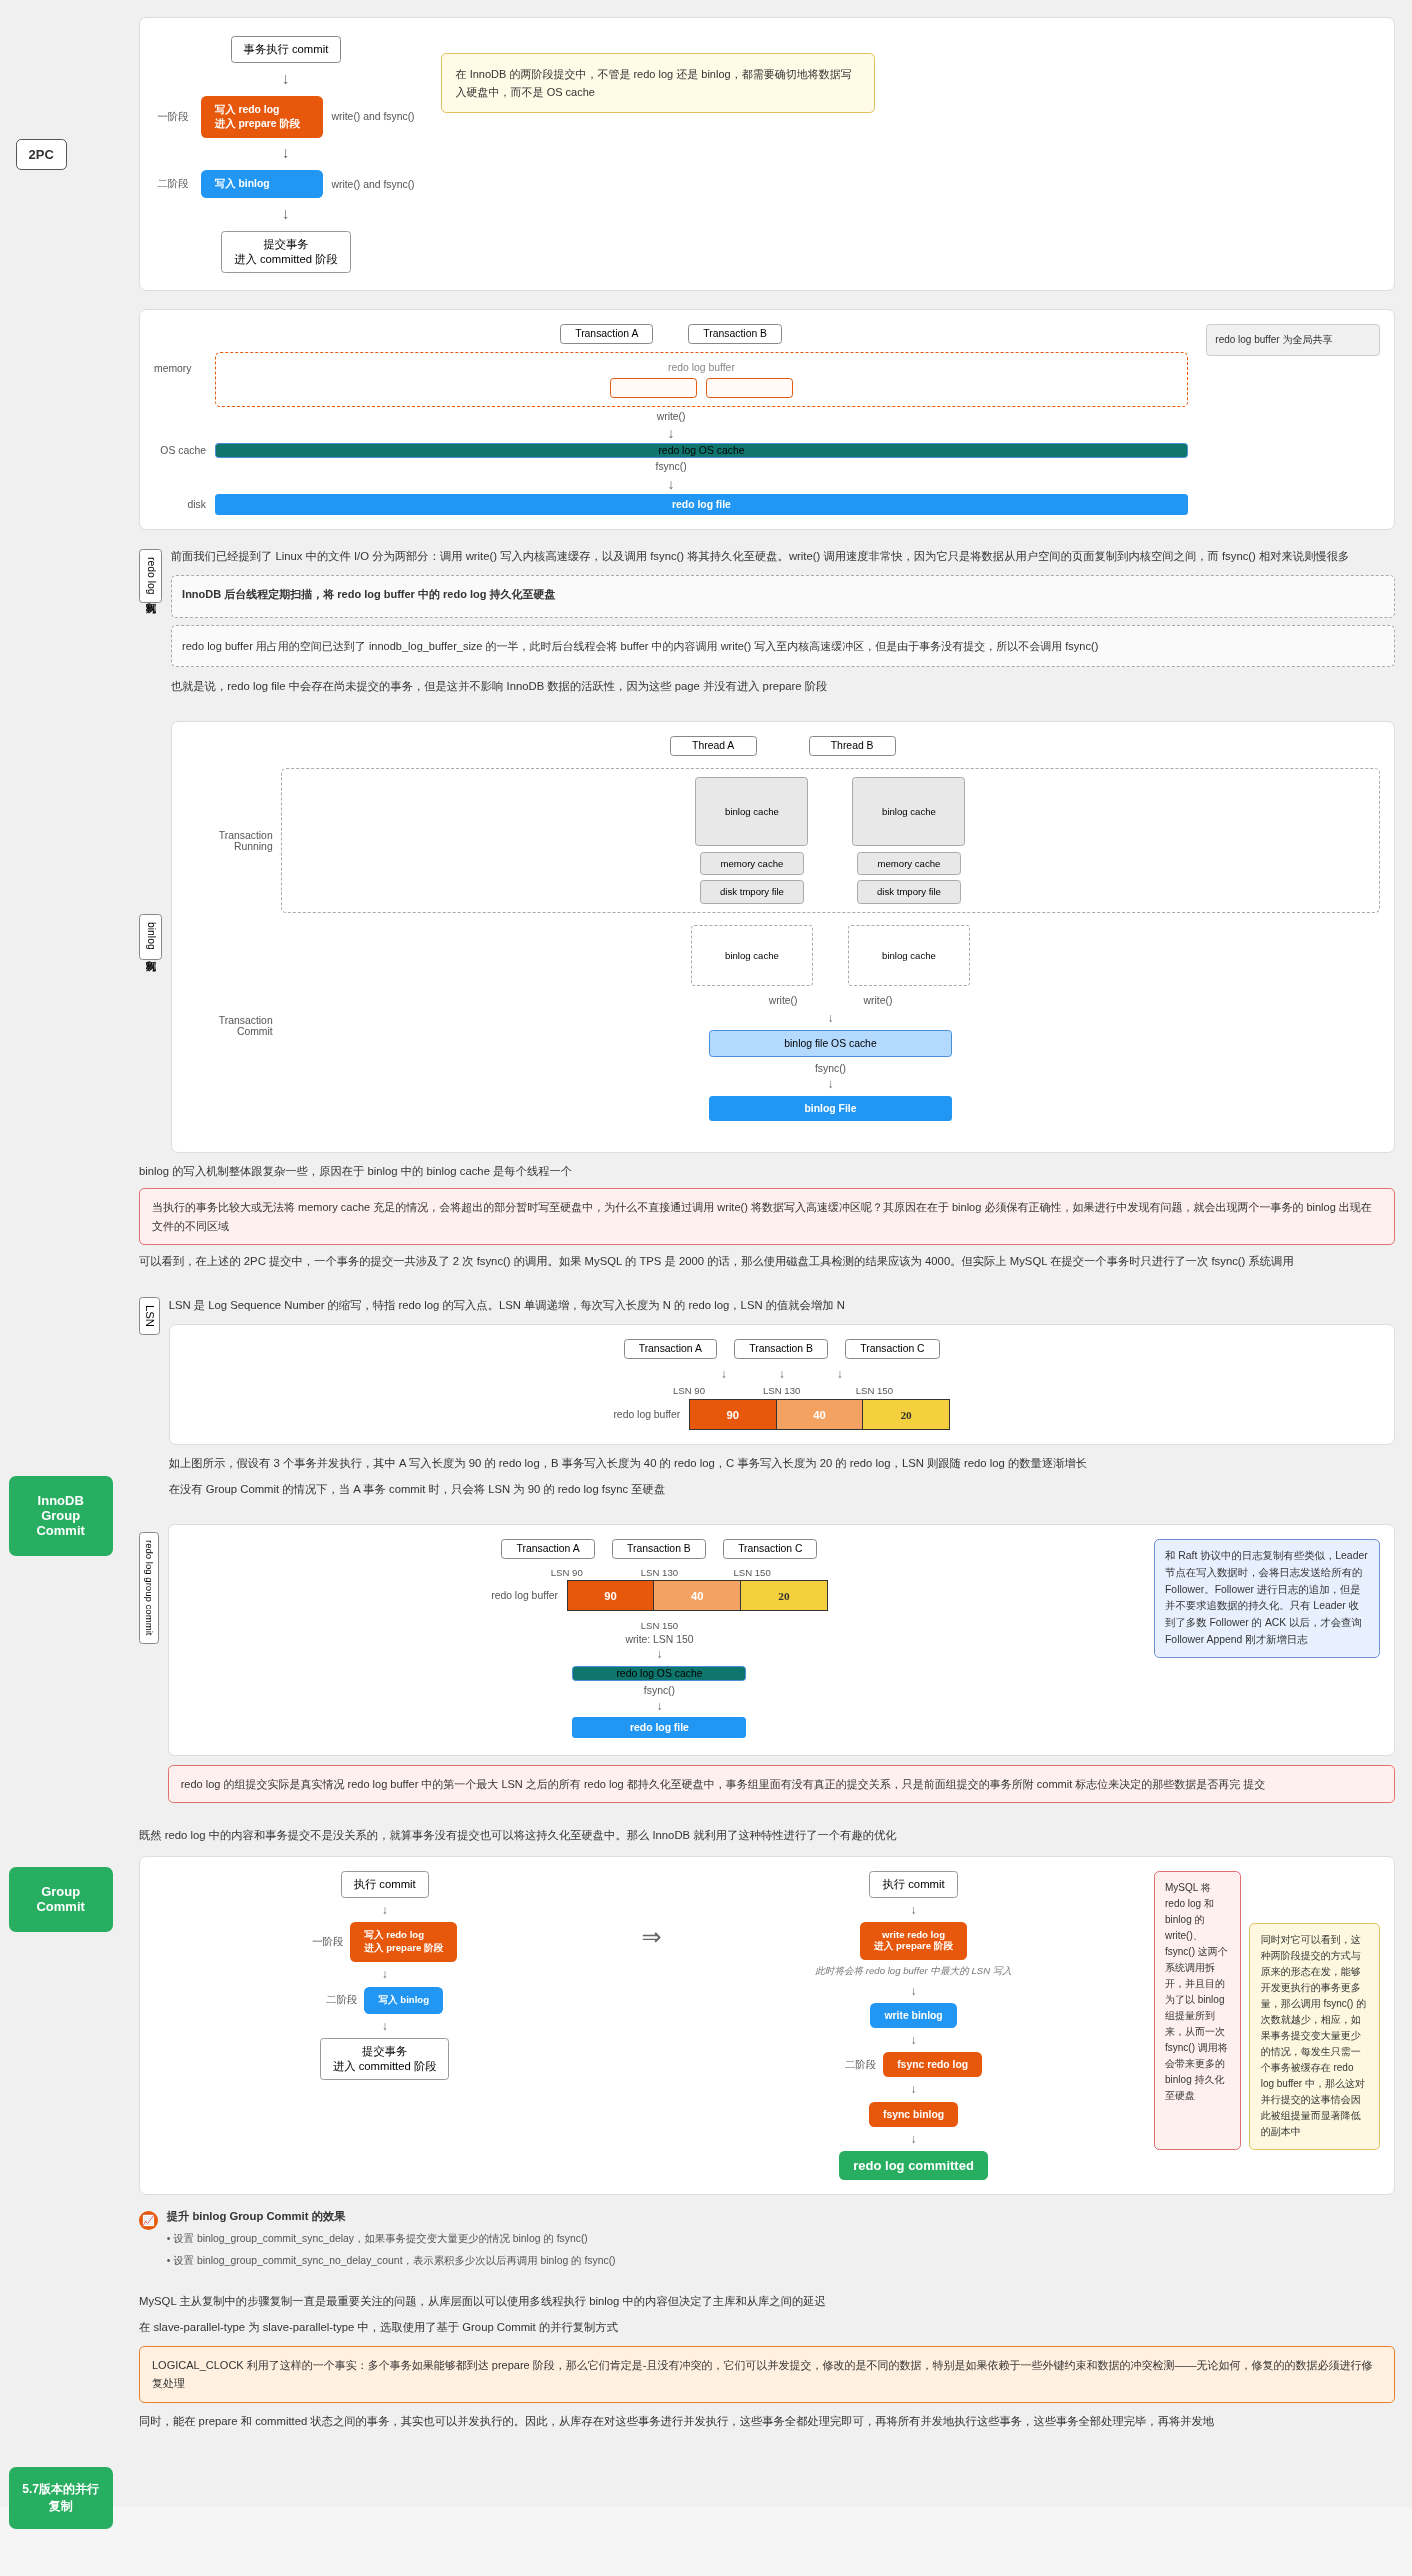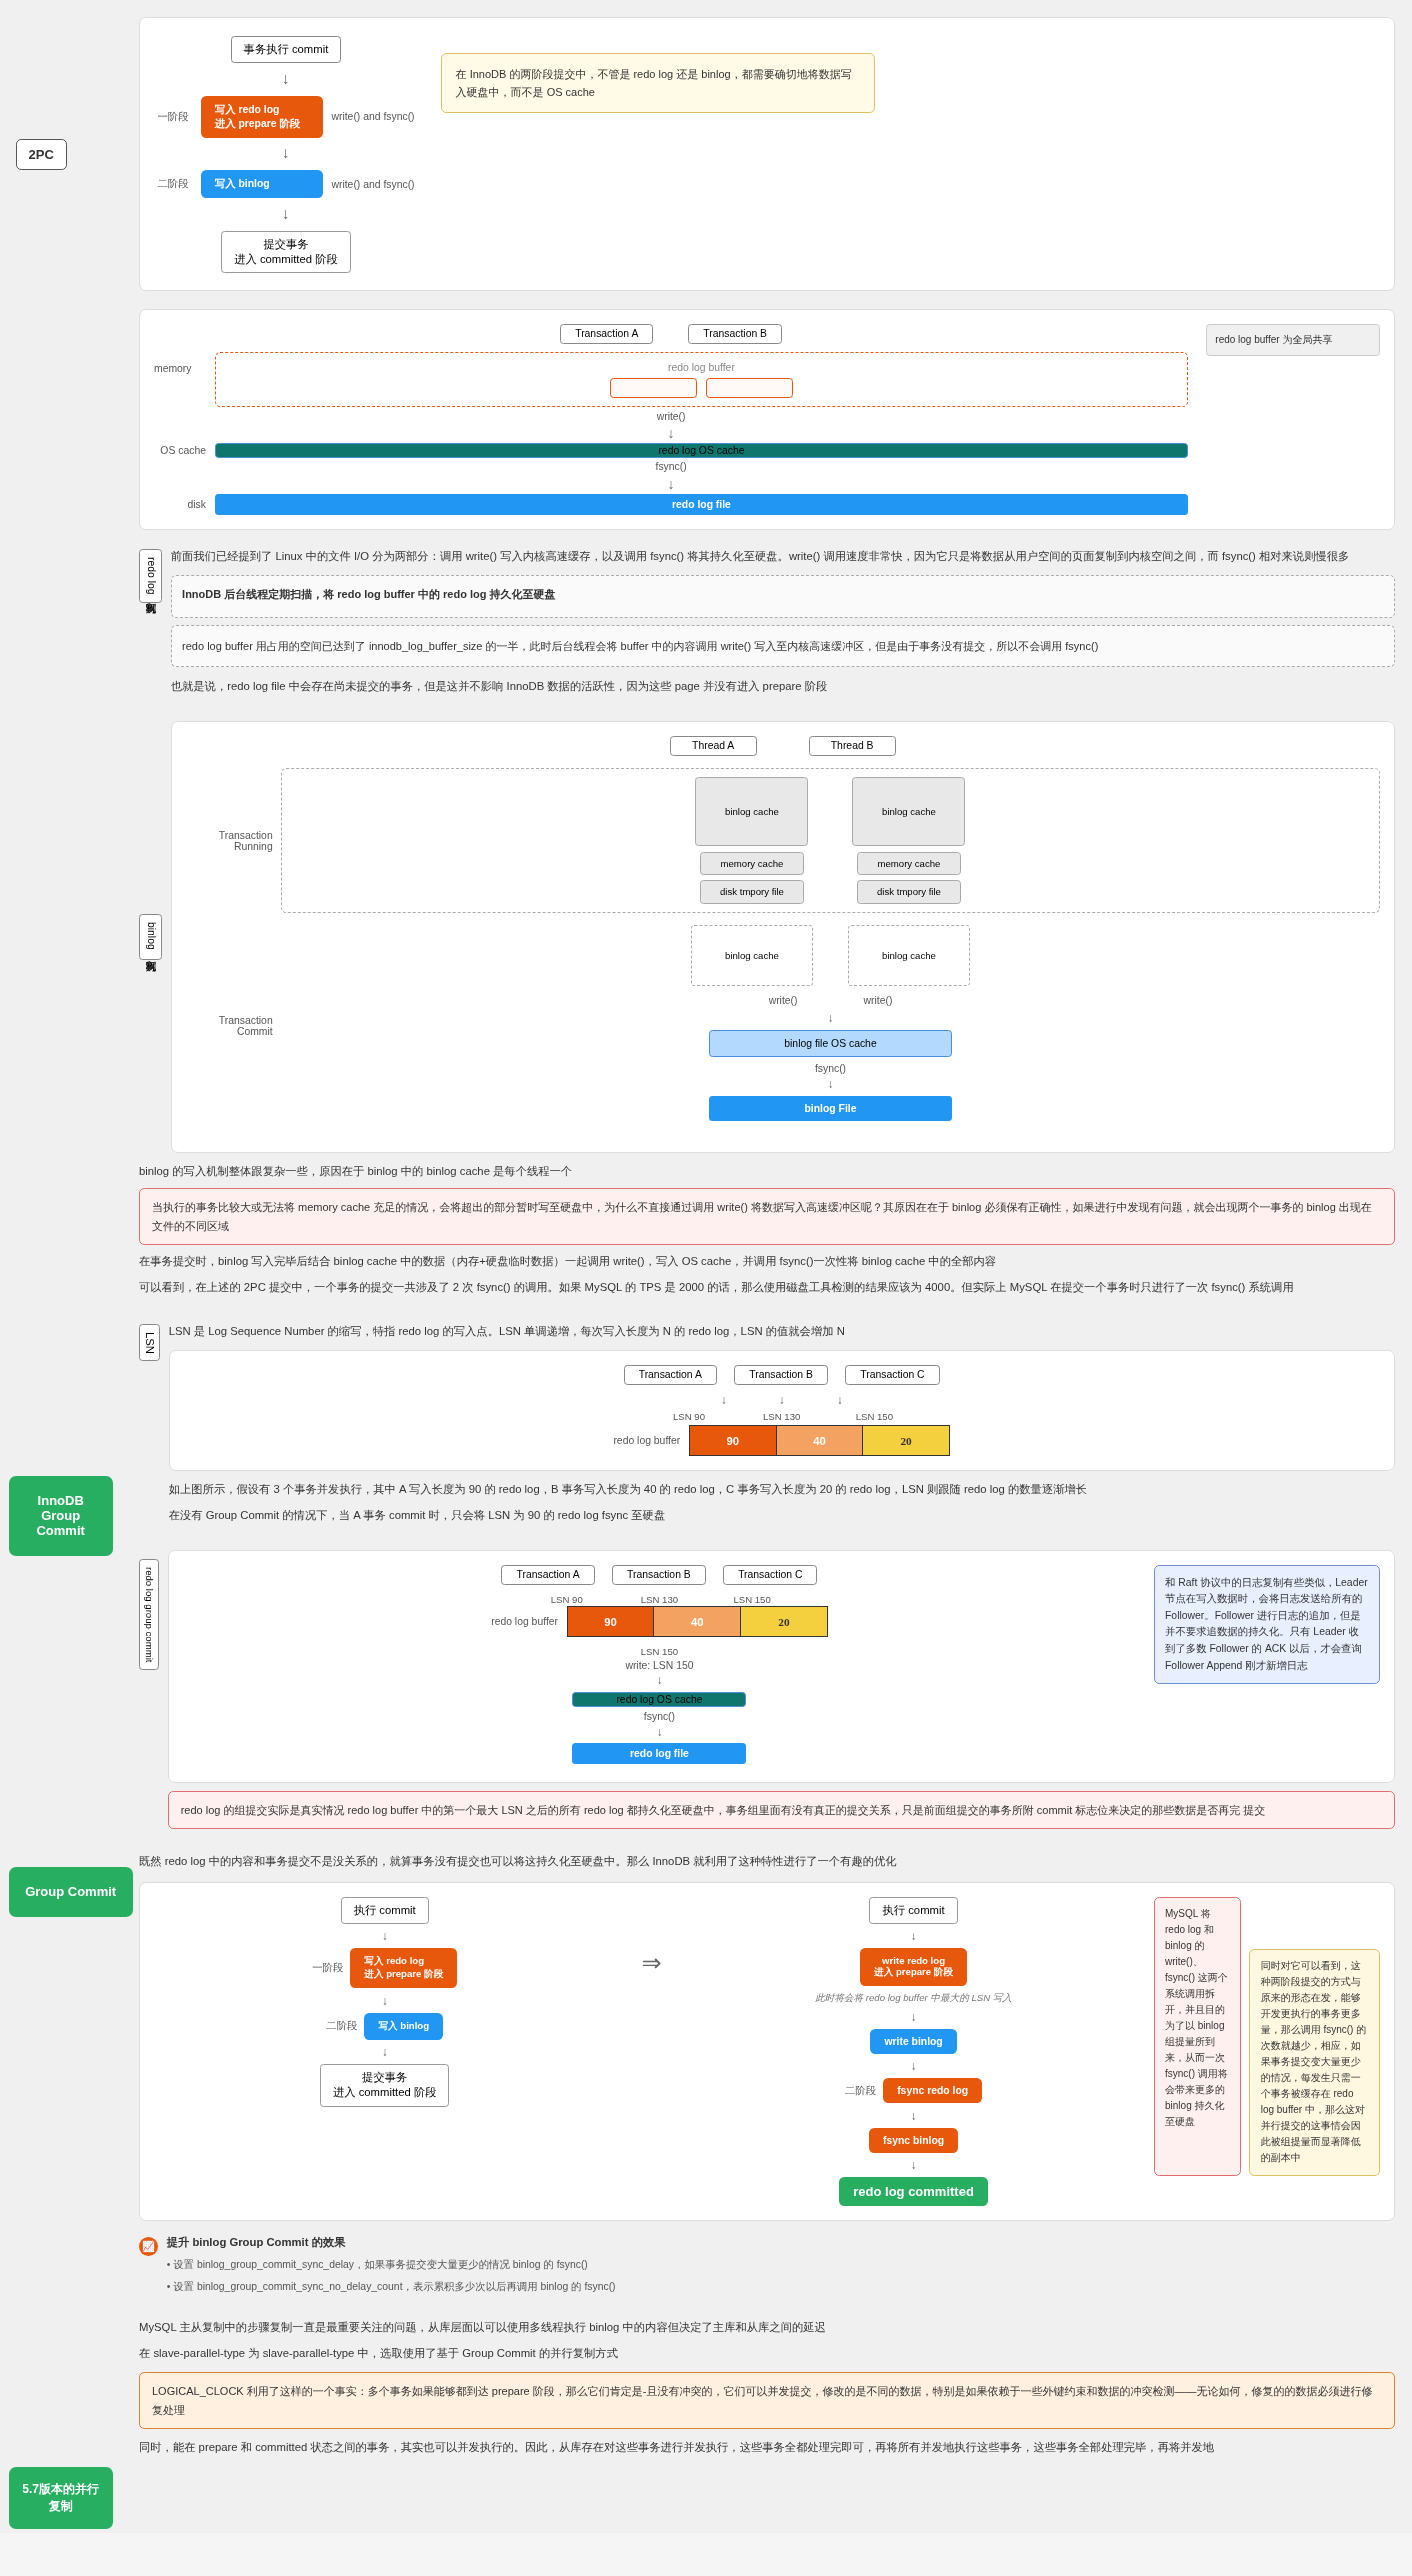--- a/index.html
+++ b/index.html
@@ -416,23 +416,20 @@
     </div>
 
     <div style="margin-top: 8.7px;">
       <div class="body-text">
         binlog 的写入机制整体跟复杂一些，原因在于 binlog 中的 binlog cache 是每个线程一个
       </div>
       <div style="margin-top: 7px; background: #fff0f0; border: 1.3px solid #e07070; border-radius: 5.2px; padding: 8.7px 12px; font-size: 11px; color: #333; line-height: 1.7;">
         当执行的事务比较大或无法将 memory cache 充足的情况，会将超出的部分暂时写至硬盘中，为什么不直接通过调用 write() 将数据写入高速缓冲区呢？其原因在在于 binlog 必须保有正确性，如果进行中发现有问题，就会出现两个一事务的 binlog 出现在文件的不同区域
       </div>
       <div class="body-text" style="margin-top: 7px;">
-        在事务提交时，binlog 写入完毕后结合 binlog cache 中的数据（内存+硬盘临时数据）一起调用 write()，写入 OS cache，并调用 fsync()一次性将 binlog cache 中的全部内容
-      </div>
-      <div class="body-text" style="margin-top: 7px;">
         可以看到，在上述的 2PC 提交中，一个事务的提交一共涉及了 2 次 fsync() 的调用。如果 MySQL 的 TPS 是 2000 的话，那么使用磁盘工具检测的结果应该为 4000。但实际上 MySQL 在提交一个事务时只进行了一次 fsync() 系统调用
       </div>
     </div>
   </div>
 
   <div style="margin: 17.4px 17.4px 0 139px; position: relative;">
     <div style="display: flex; align-items: flex-start; gap: 8.7px;">
       <div style="writing-mode: vertical-rl; text-orientation: mixed; background: white; border: 1.3px solid #888; padding: 7px 3.5px; font-size: 11.3px; border-radius: 3.5px; white-space: nowrap; align-self: flex-start; margin-top: 8.7px;">LSN</div>
 
       <div style="flex: 1;">
@@ -605,21 +602,21 @@
             MySQL 将 redo log 和 binlog 的 write()、fsync() 这两个系统调用拆开，并且目的为了以 binlog 组提量所到来，从而一次 fsync() 调用将会带来更多的 binlog 持久化至硬盘
           </div>
           <div style="background: #fff8e0; border: 1.3px solid #e0c060; border-radius: 5.2px; padding: 8.7px 10.4px; font-size: 10px; color: #333; line-height: 1.6; margin-top: 52px;">
             同时对它可以看到，这种两阶段提交的方式与原来的形态在发，能够开发更执行的事务更多量，那么调用 fsync() 的次数就越少，相应，如果事务提交变大量更少的情况，每发生只需一个事务被缓存在 redo log buffer 中，那么这对并行提交的这事情会因此被组提量而显著降低的副本中
           </div>
         </div>
       </div>
     </div>
   </div>
 
-  <div style="position: absolute; left: 8.7px; top: 1867px; background: #27ae60; color: white; font-size: 13px; font-weight: bold; border-radius: 7px; padding: 17.4px 8.7px; text-align: center; width: 124px;">
+  <div style="position: absolute; left: 8.7px; top: 1867px; background: #27ae60; color: white; font-size: 13px; font-weight: bold; border-radius: 7px; padding: 17.4px 8.7px; text-align: center; width: 104px;">
     Group Commit
   </div>
 
   <div style="margin: 14px 17.4px 0 139px;">
     <div style="display: flex; align-items: flex-start; gap: 8.7px;">
       <div style="background: #e8580c; color: white; border-radius: 50%; width: 19px; height: 19px; display: flex; align-items: center; justify-content: center; font-size: 10.4px; font-weight: bold; flex-shrink: 0; margin-top: 1.7px;">📈</div>
       <div style="flex: 1;">
         <div style="font-size: 11.3px; font-weight: bold; color: #333; margin-bottom: 7px;">提升 binlog Group Commit 的效果</div>
         <div class="body-text-small">
           • 设置 binlog_group_commit_sync_delay，如果事务提交变大量更少的情况 binlog 的 fsync()

